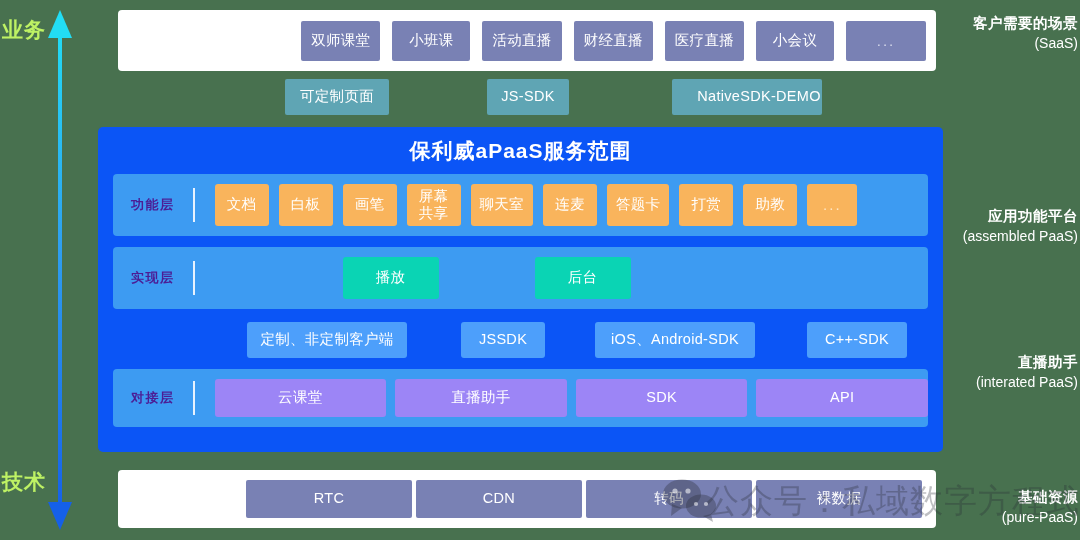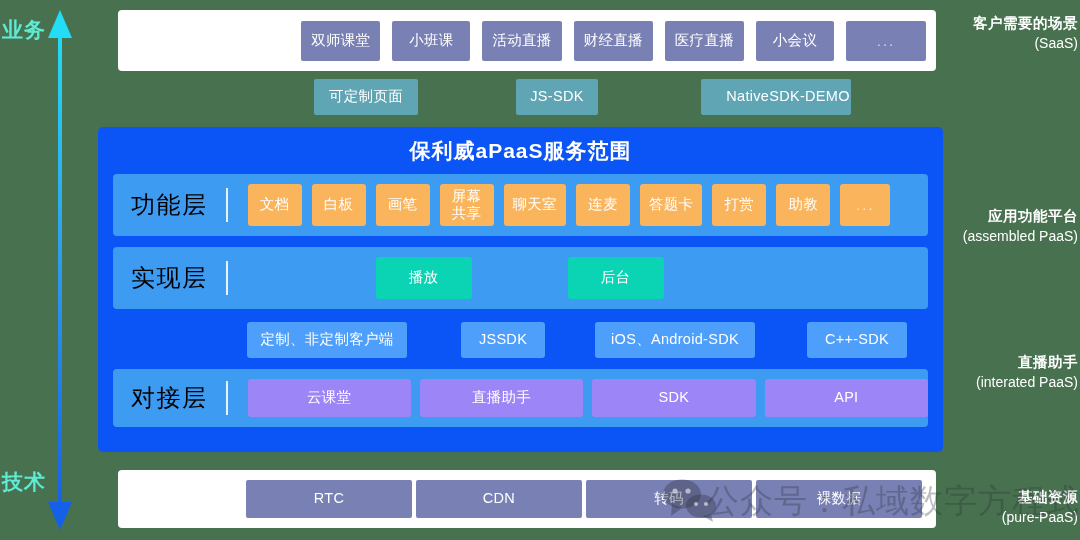--- a/index.html
+++ b/index.html
@@ -19,21 +19,21 @@
     left: 48px; top: 8px;
     width: 24px; height: 524px;
   }
   #axis svg { display: block; }
 
   .axis-label {
     position: absolute;
     left: 0;
     width: 46px;
     text-align: right;
-    color: #5eead4;
+    color: #bef264;
     font-size: 21px;
     font-weight: bold;
     letter-spacing: 1px;
   }
   #axis-label-top { top: 16px; }
   #axis-label-bottom { top: 468px; }
 
   
   .side-label {
     position: absolute;
@@ -102,21 +102,20 @@
   #sdk-strip {
     position: absolute;
     left: 118px; top: 79px;
     width: 818px; height: 36px;
   }
   #sdk-strip .chip {
     position: absolute;
     background: #5fa5b4;
     height: 36px;
     top: 0;
-    margin-left: 29px;
   }
   #sdk-chip-0 { left: 167px; width: 104px; }
   #sdk-chip-1 { left: 369px; width: 82px;  }
   #sdk-chip-2 { left: 554px; width: 150px; padding-left: 24px; }
 
   
   #apaas-panel {
     position: absolute;
     left: 98px; top: 127px;
     width: 845px; height: 325px;
@@ -137,23 +136,23 @@
 
   
   .panel-row {
     background: #3d9bf2;
     border-radius: 4px;
     display: flex;
     align-items: center;
     padding-left: 18px;
   }
   .row-title {
-    color: #000000;
-    font-size: 24px;
-    font-weight: normal;
+    color: #4c1d95;
+    font-size: 13px;
+    font-weight: bold;
     letter-spacing: 1.5px;
     flex: 0 0 auto;
   }
   .row-divider {
     width: 2px;
     height: 34px;
     background: #e8f2fe;
     margin: 0 20px 0 18px;
     flex: 0 0 auto;
   }

